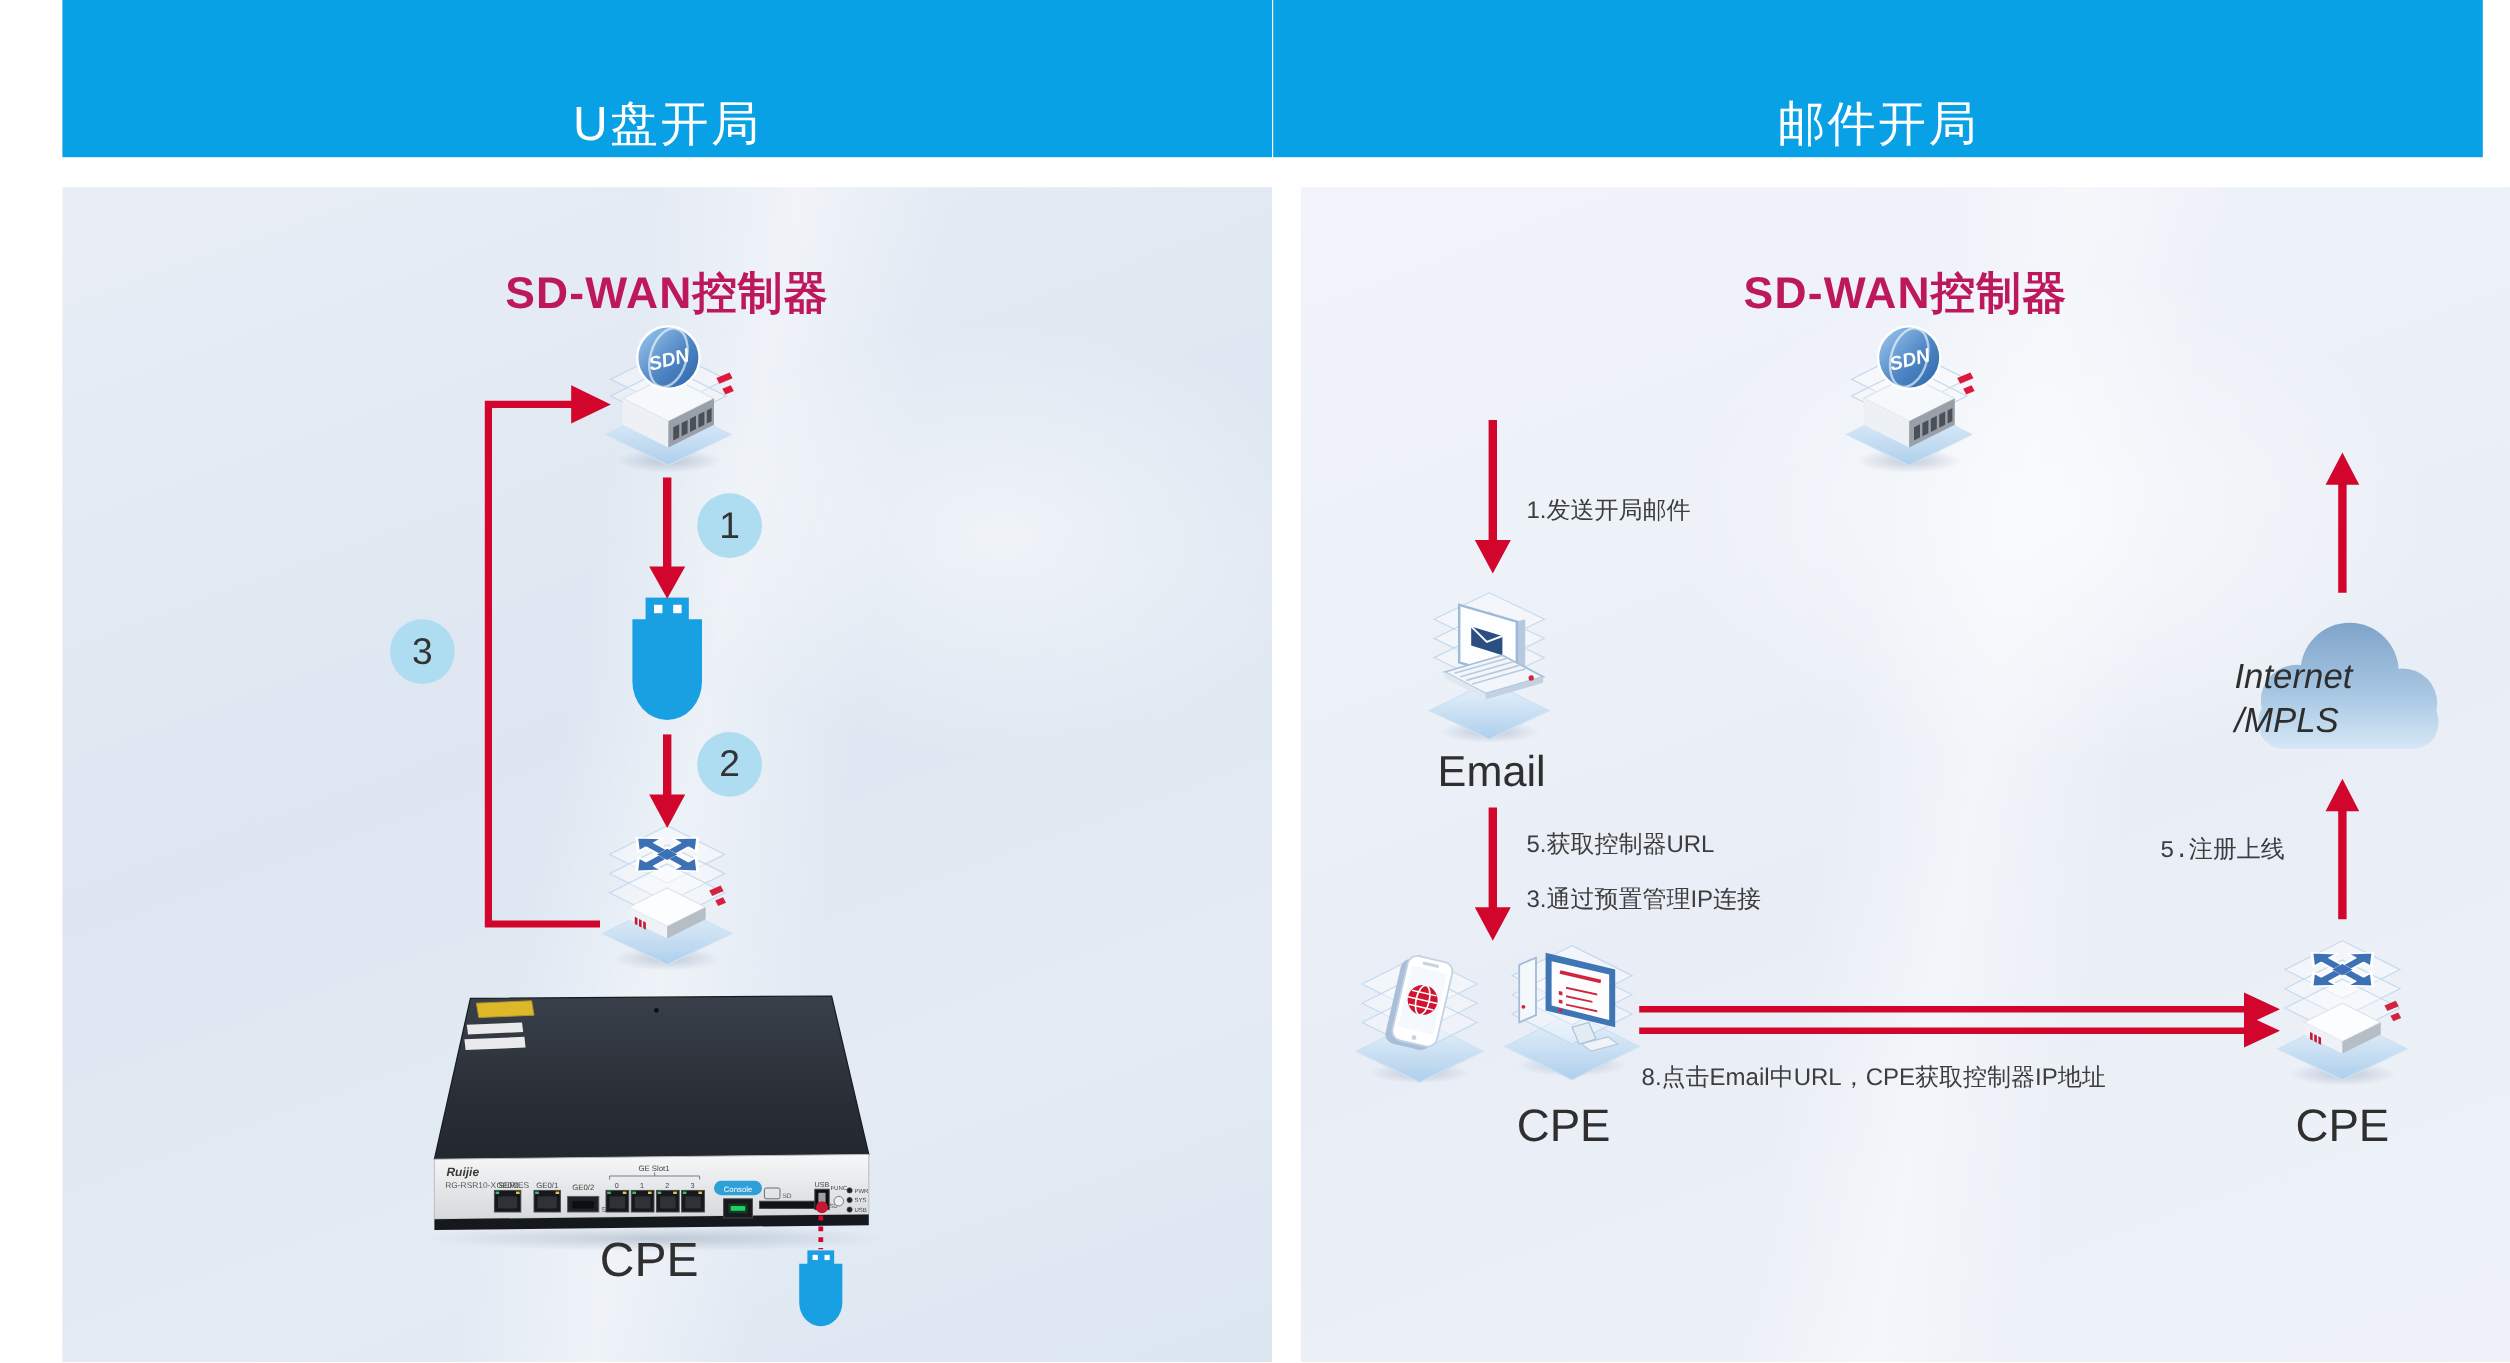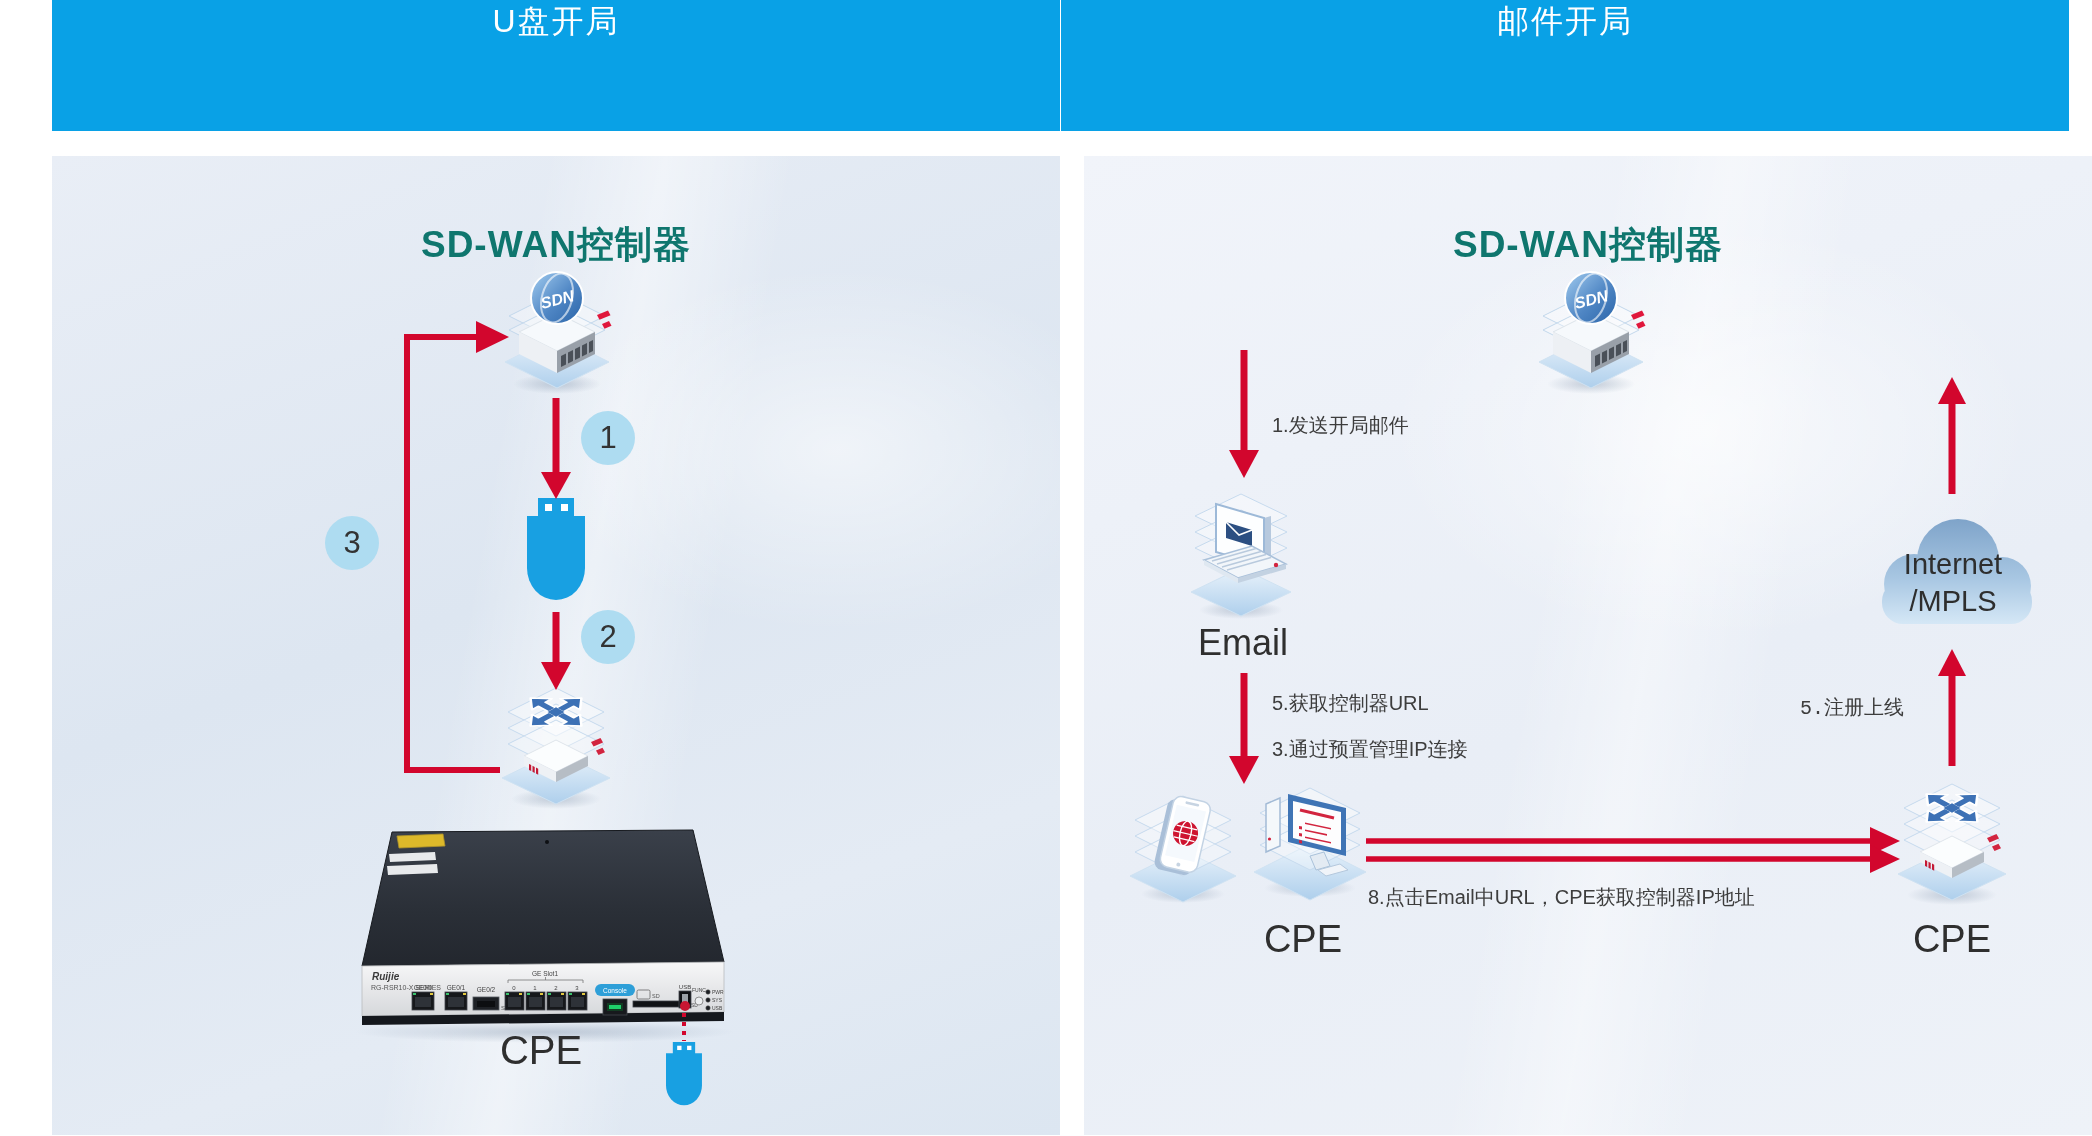--- a/index.html
+++ b/index.html
@@ -2,52 +2,52 @@
 <html><head>
 <meta charset="utf-8">
 <style>
   html,body{margin:0;padding:0;}
   body{
     width:2092px;height:1136px;position:relative;background:#ffffff;
     font-family:"Liberation Sans","DejaVu Sans",sans-serif;overflow:hidden;
   }
   .hdr{
     position:absolute;top:0;height:131px;background:#09a1e6;color:#ffffff;
-    font-size:32px;display:flex;align-items:flex-start;justify-content:center;letter-spacing:2px;
+    font-size:40px;display:flex;align-items:flex-end;justify-content:center;letter-spacing:2px;
   }
   .hdr-left{left:52px;width:1008px;}
   .hdr-right{left:1061px;width:1008px;}
   .panel{position:absolute;top:156px;height:979px;}
   .panel-left{
     left:52px;width:1008px;
     background:
       radial-gradient(420px 260px at 78% 30%, rgba(255,255,255,.55), rgba(255,255,255,0) 70%),
       linear-gradient(100deg, rgba(255,255,255,0) 42%, rgba(255,255,255,.45) 52%, rgba(255,255,255,0) 63%),
       linear-gradient(160deg,#e9eef6 0%,#dde6f1 45%,#e4ebf4 75%,#dce6f1 100%);
   }
   .panel-right{
     left:1084px;width:1008px;
     background:
       radial-gradient(460px 300px at 62% 28%, rgba(255,255,255,.6), rgba(255,255,255,0) 70%),
       linear-gradient(100deg, rgba(255,255,255,0) 45%, rgba(255,255,255,.4) 55%, rgba(255,255,255,0) 66%),
       linear-gradient(160deg,#f1f4fa 0%,#e9eef6 55%,#eef2f8 100%);
   }
   .diagram-title{
     position:absolute;width:520px;text-align:center;
-    font-size:37px;font-weight:bold;color:#0f766e;letter-spacing:1px;
+    font-size:37px;font-weight:bold;color:#be185d;letter-spacing:1px;
   }
   .step-text{position:absolute;font-size:20px;color:#3d3d3d;white-space:nowrap;}
   .node-label{position:absolute;width:300px;text-align:center;color:#2f2f2f;}
   .badge{
     position:absolute;width:54px;height:54px;border-radius:50%;background:#aedcf1;
     color:#333333;font-size:31px;display:flex;align-items:center;justify-content:center;
   }
   .cloud-text{
-    position:absolute;left:1862px;top:546px;width:182px;text-align:center;
-    font-size:29px;color:#2e2e2e;line-height:37px;
+    position:absolute;left:1862px;top:546px;width:182px;text-align:left;
+    font-size:29px;color:#2e2e2e;line-height:37px;font-style:italic;
   }
   svg.layer{position:absolute;left:0;top:0;pointer-events:none;}
 </style>
 </head>
 <body>
 
 <div class="hdr hdr-left">
   <span>U盘开局</span>
 </div>
 <div class="hdr hdr-right">

